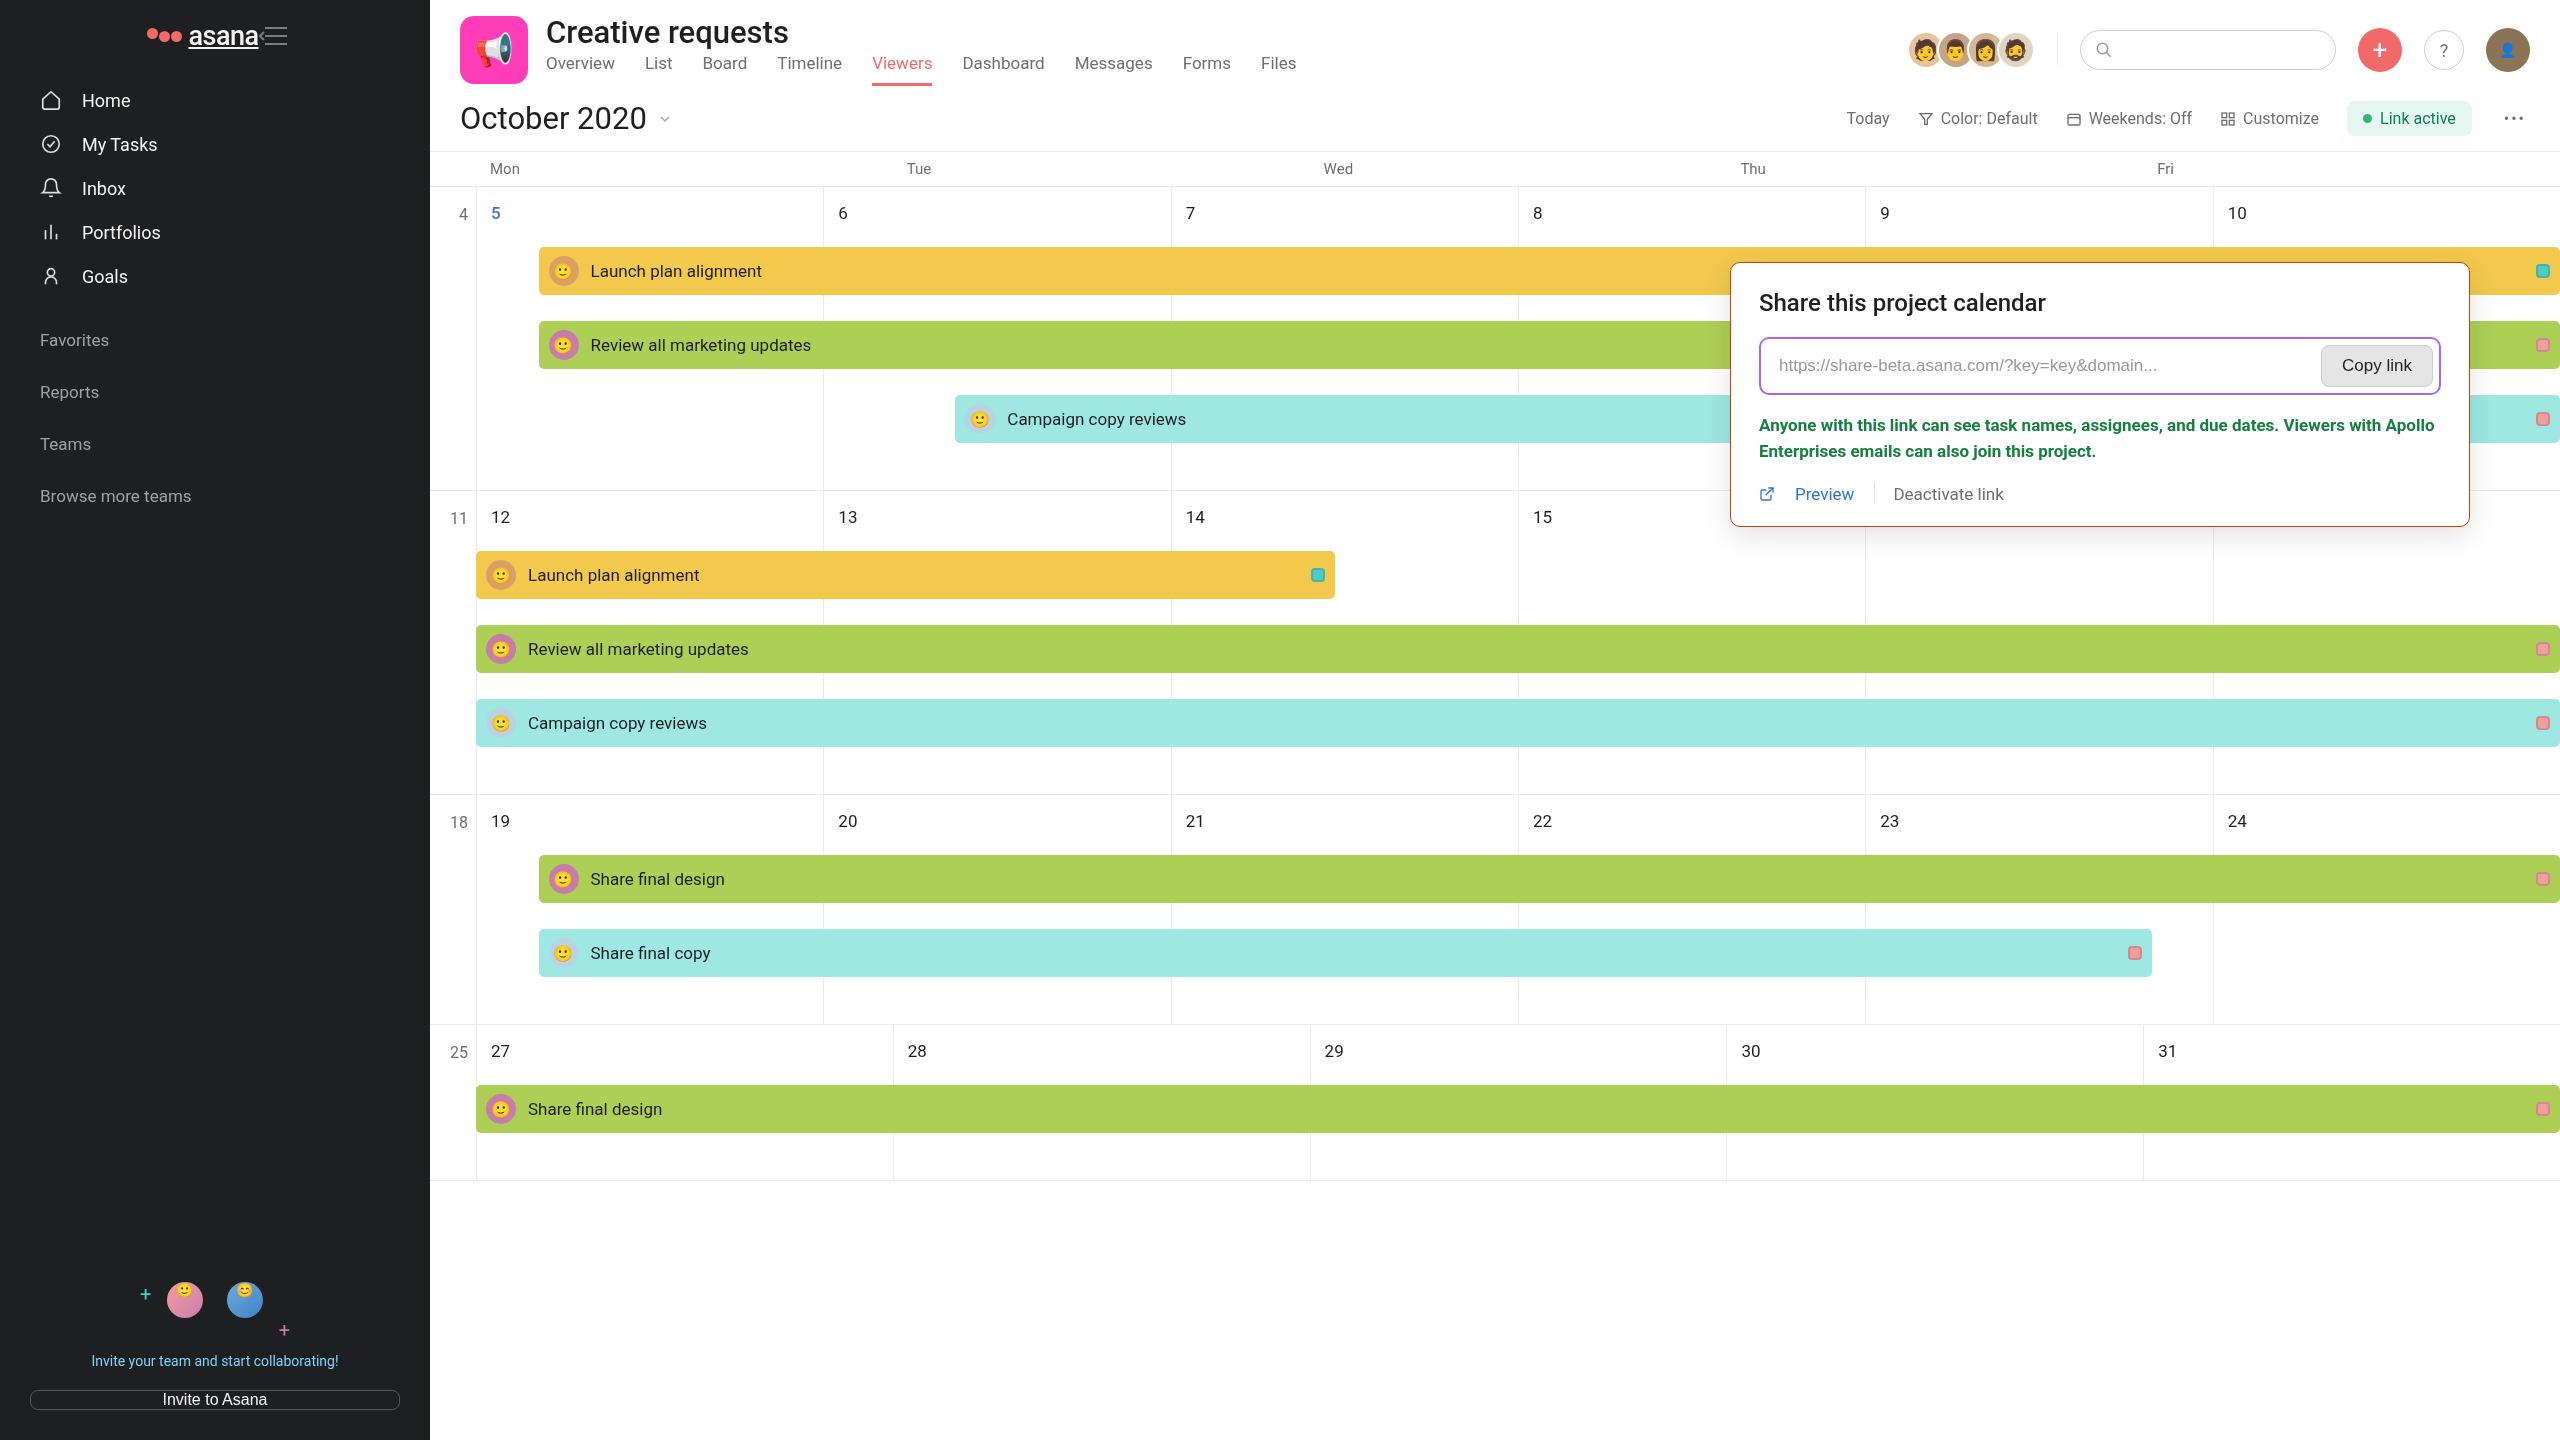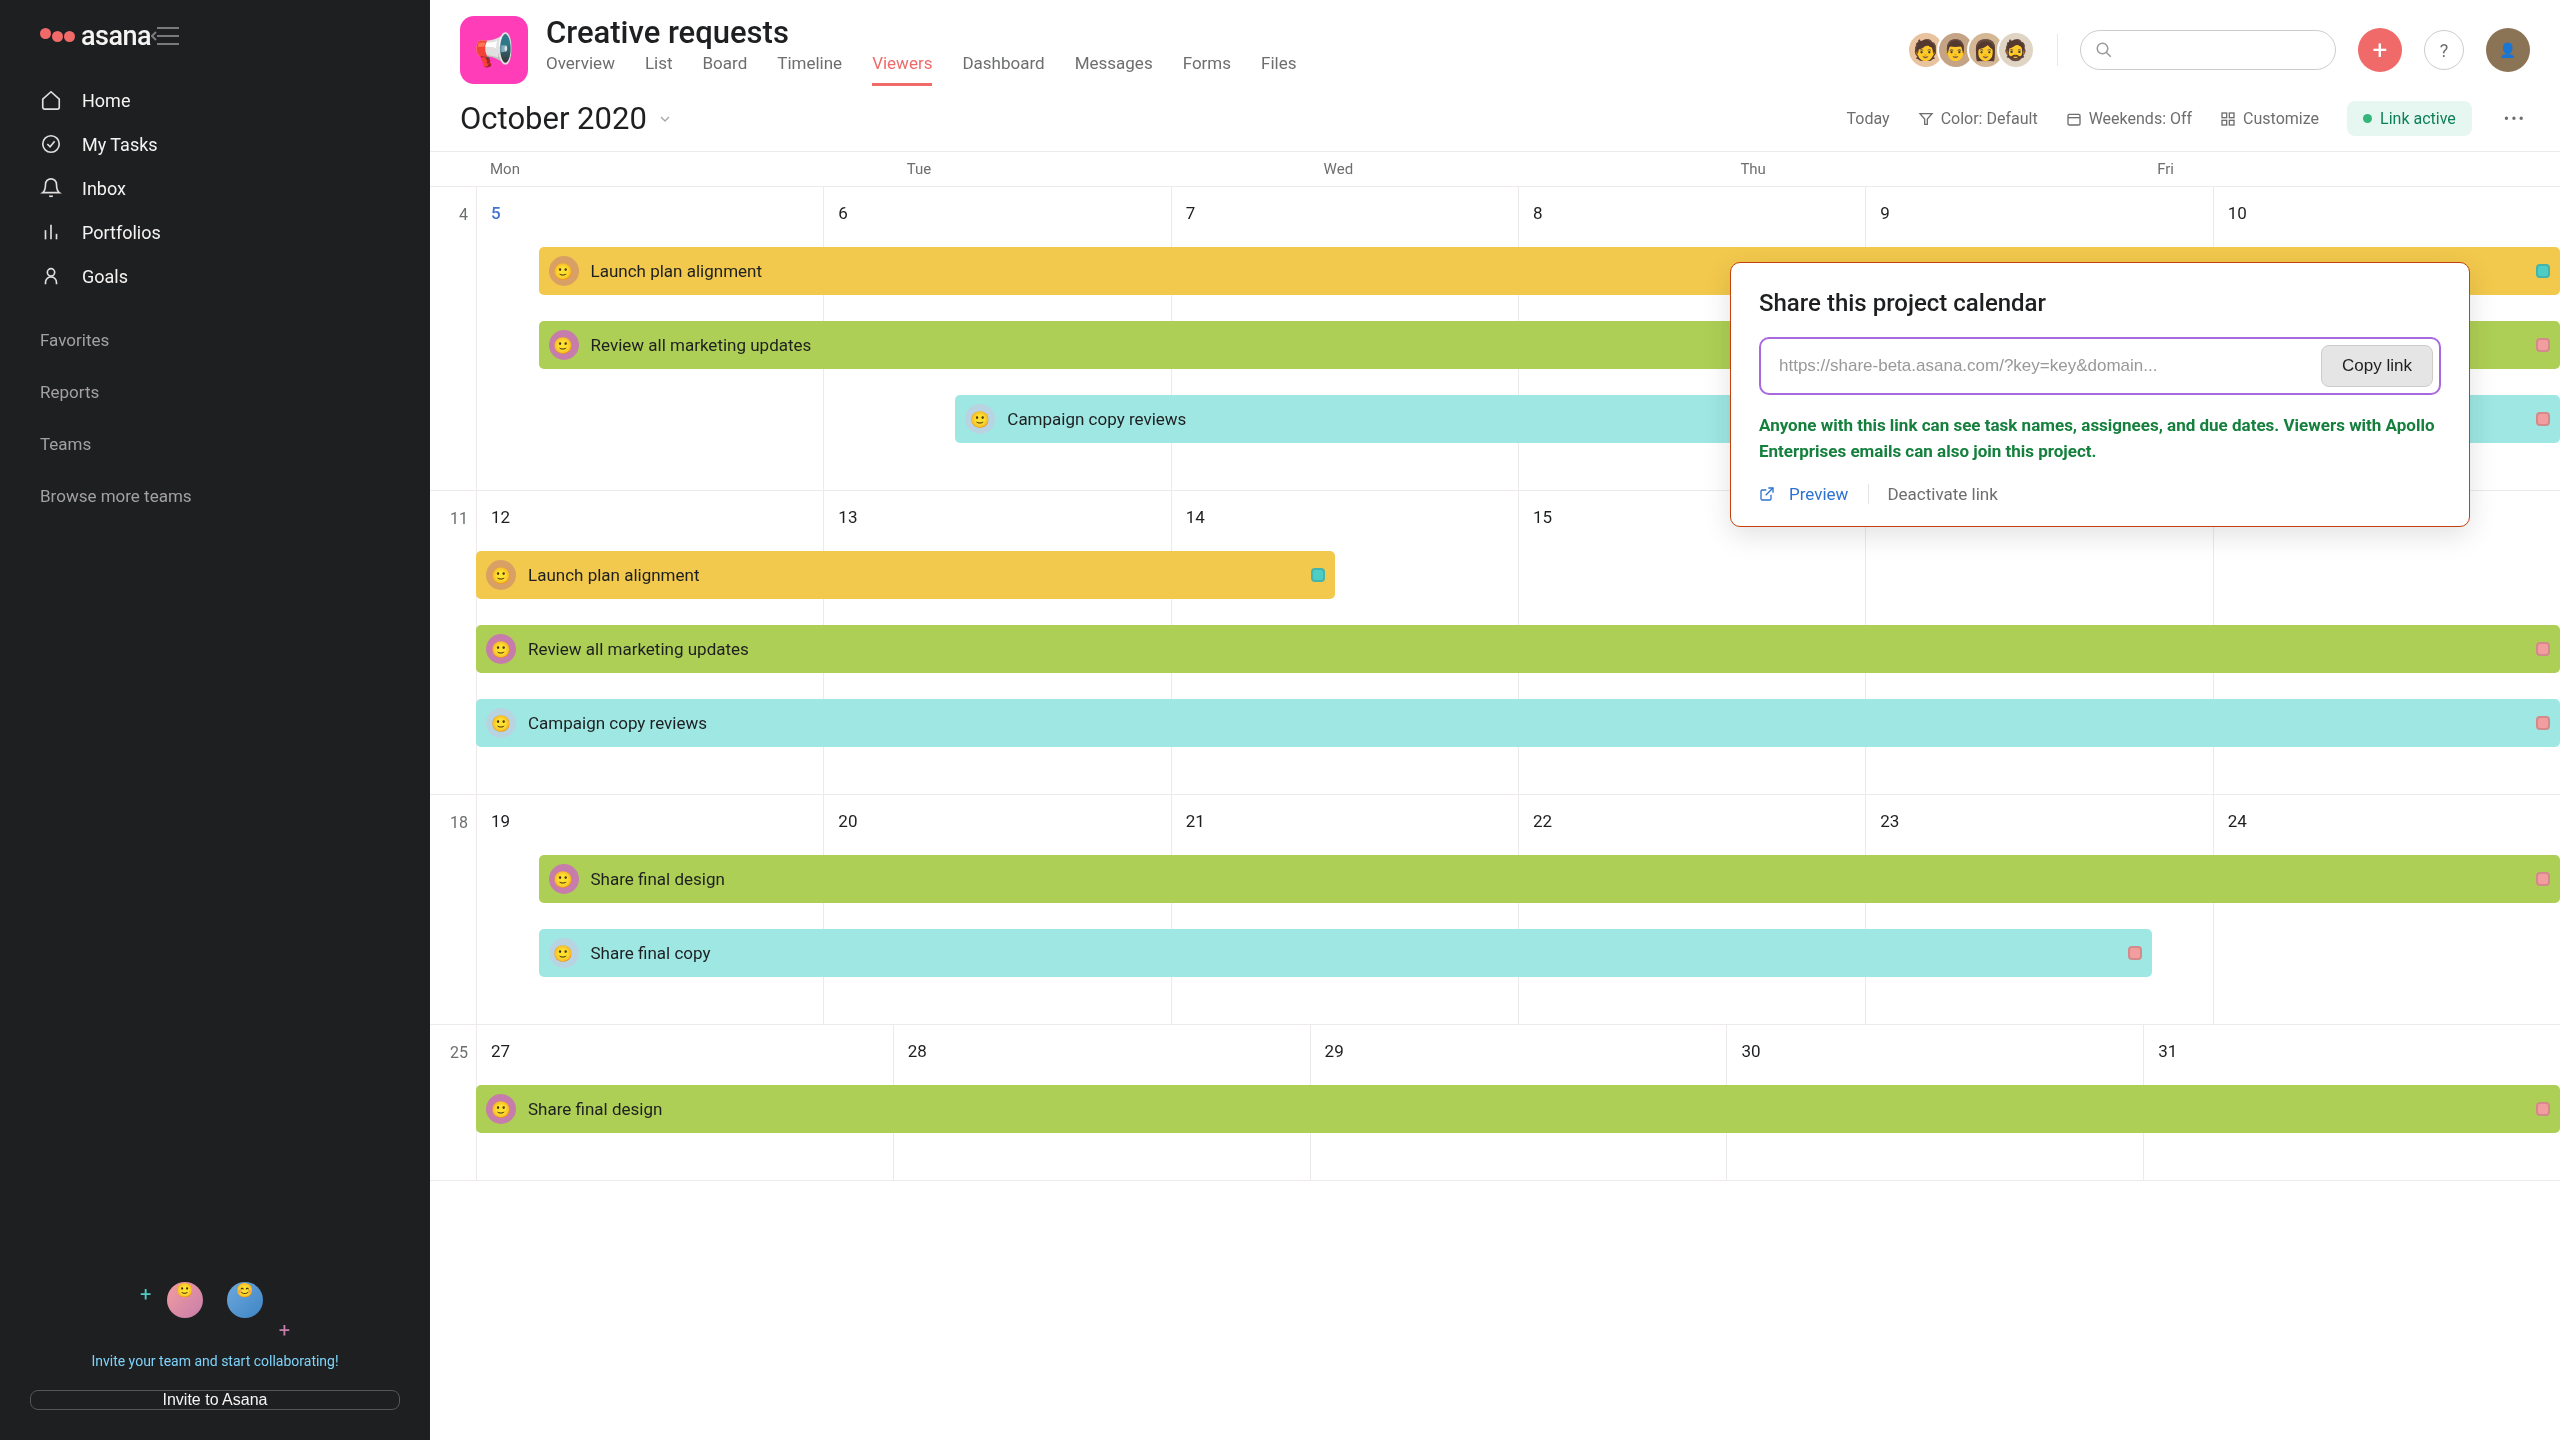--- a/index.html
+++ b/index.html
@@ -1,21 +1,21 @@
 <!DOCTYPE html>
 <html><head>
 <meta charset="utf-8">
 <style>
 * { box-sizing: border-box; margin: 0; padding: 0; }
 body { font-family: -apple-system, BlinkMacSystemFont, "Segoe UI", Roboto, Helvetica, Arial, sans-serif; font-size: 14px; color: #1e1f21; overflow: hidden; width: 2560px; height: 1440px; }
 .app { display: flex; width: 2560px; height: 1440px; transform-origin: top left; }
 
 
 .sidebar { width: 430px; background: #1e1f21; color: #f5f4f3; display: flex; flex-direction: column; flex-shrink: 0; }
-.sidebar-top { display: flex; align-items: center; justify-content: flex-start; padding: 20px 36px 16px 40px; }
+.sidebar-top { display: flex; align-items: center; justify-content: center; padding: 20px 36px 16px 40px; text-decoration: underline; }
 .logo { display: flex; align-items: center; gap: 6px; }
 .logo-dots { display: flex; gap: 1px; }
 .logo-dots span { width: 11px; height: 11px; background: #f06a6a; border-radius: 50%; display: inline-block; }
 .logo-dots span:nth-child(1){ transform: translateY(-3px);}
 .logo-text { font-size: 27px; font-weight: 500; letter-spacing: -0.5px; }
 .hamburger { cursor: pointer; }
 .hamburger svg { opacity: .7; }
 
 .nav-section { padding: 10px 0; }
 .nav-item { display: flex; align-items: center; gap: 20px; padding: 11px 40px; cursor: pointer; font-size: 18px; color: #f5f4f3; }
@@ -80,21 +80,21 @@
 .c-blue{ background:#9ee7e3;}
 
 
 .popover { position:absolute; top: 110px; right: 90px; width: 740px; background:#fff; border:1px solid #c2410c; border-radius: 10px; box-shadow: 0 8px 28px rgba(0,0,0,.12); padding: 26px 28px 22px; z-index: 50;}
 .popover h3 { font-size: 24px; font-weight:500; margin-bottom: 20px;}
 .link-row { display:flex; gap:0; border: 2px solid #a869e0; border-radius:10px; padding: 6px; margin-bottom: 18px;}
 .link-input { flex:1; border:none; padding: 10px 12px; font-size:17px; color:#999; outline:none; overflow:hidden; text-overflow:ellipsis;}
 .copy-btn { border:1px solid #cfcbcb; background:#e5e5e5; border-radius:8px; padding: 10px 20px; font-size:17px; color:#1e1f21; cursor:pointer;}
 .popover-desc { color:#15803d; font-size:17px; line-height:1.5; margin-bottom: 20px; font-weight: bold;}
 .popover-actions { display:flex; gap:20px; align-items:center; font-size:17px;}
-.preview-link { color:#2d72d2; display:flex; align-items:center; gap:14px; cursor:pointer;text-align:center;}
+.preview-link { color:#2d72d2; display:flex; align-items:center; gap:20px; cursor:pointer;text-align:center;}
 .deact { color:#6d6e6f; cursor:pointer; border-left:1px solid #e4e4e4; padding-left:18px;}
 
 svg { display:block; }
 </style>
 </head>
 <body>
 
 <div class="app">
 
   <aside class="sidebar">

